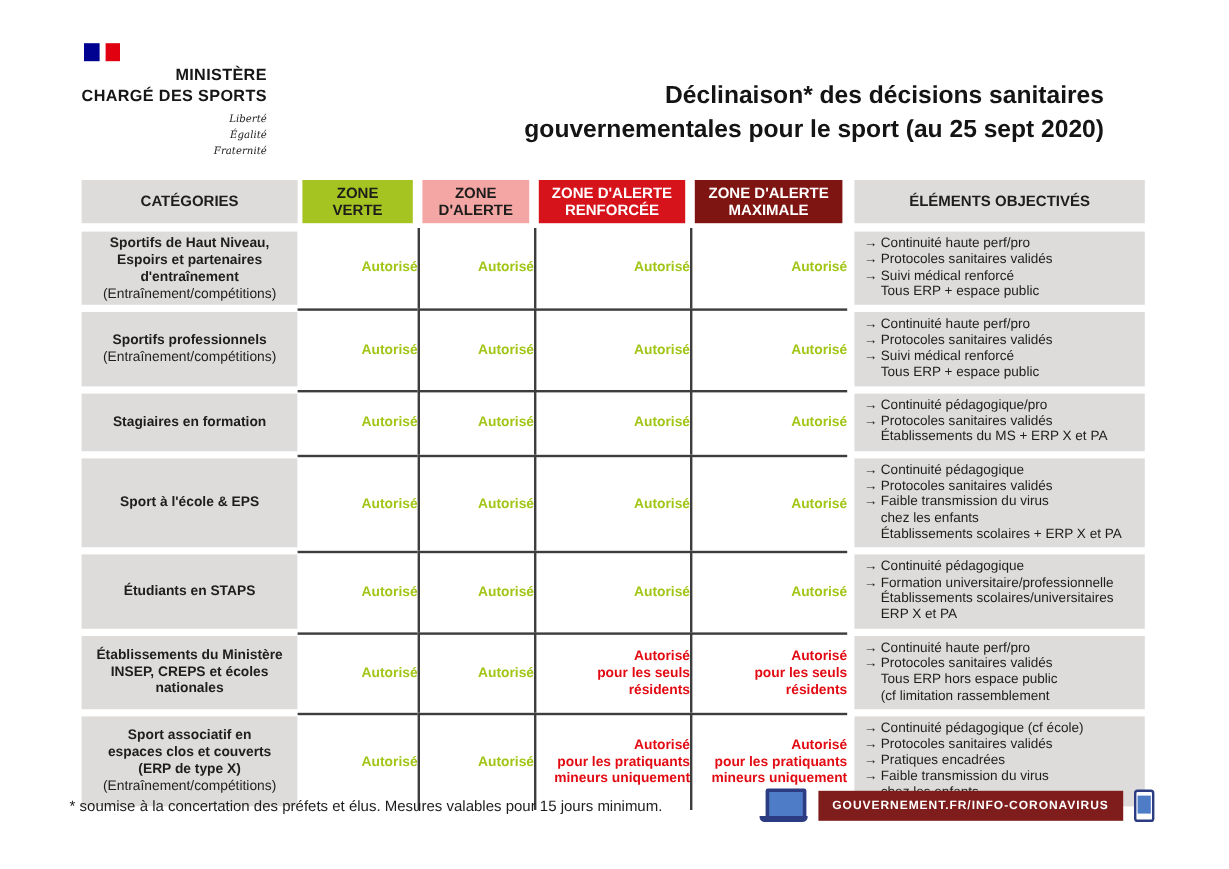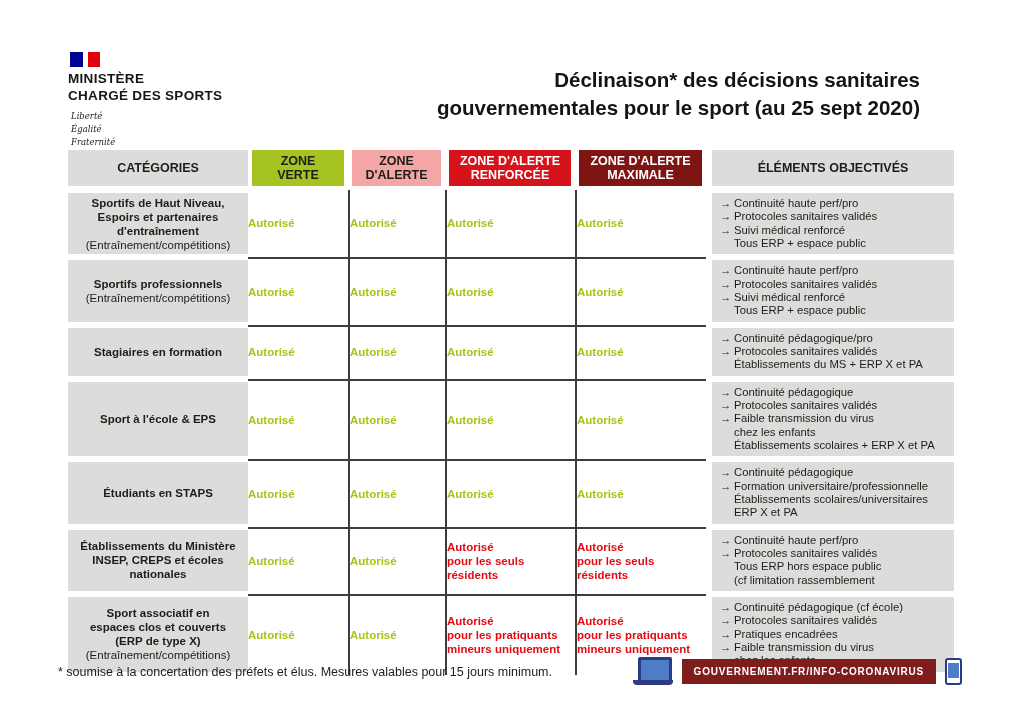--- a/index.html
+++ b/index.html
@@ -1,21 +1,21 @@
 <!DOCTYPE html>
 <html><head>
 <meta charset="utf-8">
 <style>
   html,body{margin:0;padding:0;}
   body{
     width:1024px;height:724px;position:relative;background:#ffffff;
     font-family:"Liberation Sans",sans-serif;color:#1d1d1b;overflow:hidden;
   }
   
-  .logo{position:absolute;left:68px;top:52px;}
+  .logo{position:absolute;left:68px;top:36px;text-align:right;}
   .flag{display:flex;gap:5px;height:15px;margin-left:2px;margin-bottom:4px;}
   .flag .b{width:13px;background:#000091;}
   .flag .r{width:12px;background:#e1000f;}
   .ministry{font-weight:bold;font-size:13.5px;letter-spacing:.3px;line-height:1.25;color:#161616;}
   .motto{margin-top:5px;margin-left:3px;font-family:"DejaVu Serif",serif;font-style:italic;font-size:8.5px;line-height:1.55;color:#222;}
   
   .title{position:absolute;left:300px;top:66px;width:620px;text-align:right;
     font-size:20.5px;font-weight:bold;line-height:1.35;color:#141414;}
   
   .grid{position:absolute;left:68px;top:150px;width:954px;
@@ -27,21 +27,21 @@
   .zh{margin:0 4px;}
   .zh-verte{background:#a5c321;color:#1d1d1b;}
   .zh-alerte{background:#f3a6a4;color:#1d1d1b;}
   .zh-renf{background:#d6121b;color:#ffffff;}
   .zh-max{background:#7f1512;color:#ffffff;}
   .hbox.el{margin-left:6px;}
   .cell{display:flex;flex-direction:column;}
   .graybox{background:#dedcda;margin:3px 0;flex:1;display:flex;flex-direction:column;justify-content:center;}
   .cat-box{text-align:center;padding:0 6px;font-size:11.5px;line-height:1.22;}
   .cat-line-bold{font-weight:bold;}
-  .zcell{background:#ffffff;display:flex;flex-direction:column;align-items:flex-start;justify-content:center;
+  .zcell{background:#ffffff;display:flex;flex-direction:column;align-items:flex-end;justify-content:center;
     font-weight:bold;font-size:11.5px;line-height:1.25;text-align:center;}
   .zcell.bl{border-left:2px solid #3d3d3d;}
   .zcell.bt{border-top:2px solid #3d3d3d;}
   .zc-green{color:#a2c617;}
   .zc-red{color:#e30b13;}
   .el-box{margin-left:6px;padding:4px 8px;font-size:11.3px;line-height:1.18;justify-content:center;}
   .el-line{display:flex;}
   .el-arrow{width:14px;flex:0 0 14px;}
   
   .footnote{position:absolute;left:58px;top:665px;font-size:12.5px;color:#1d1d1b;}

